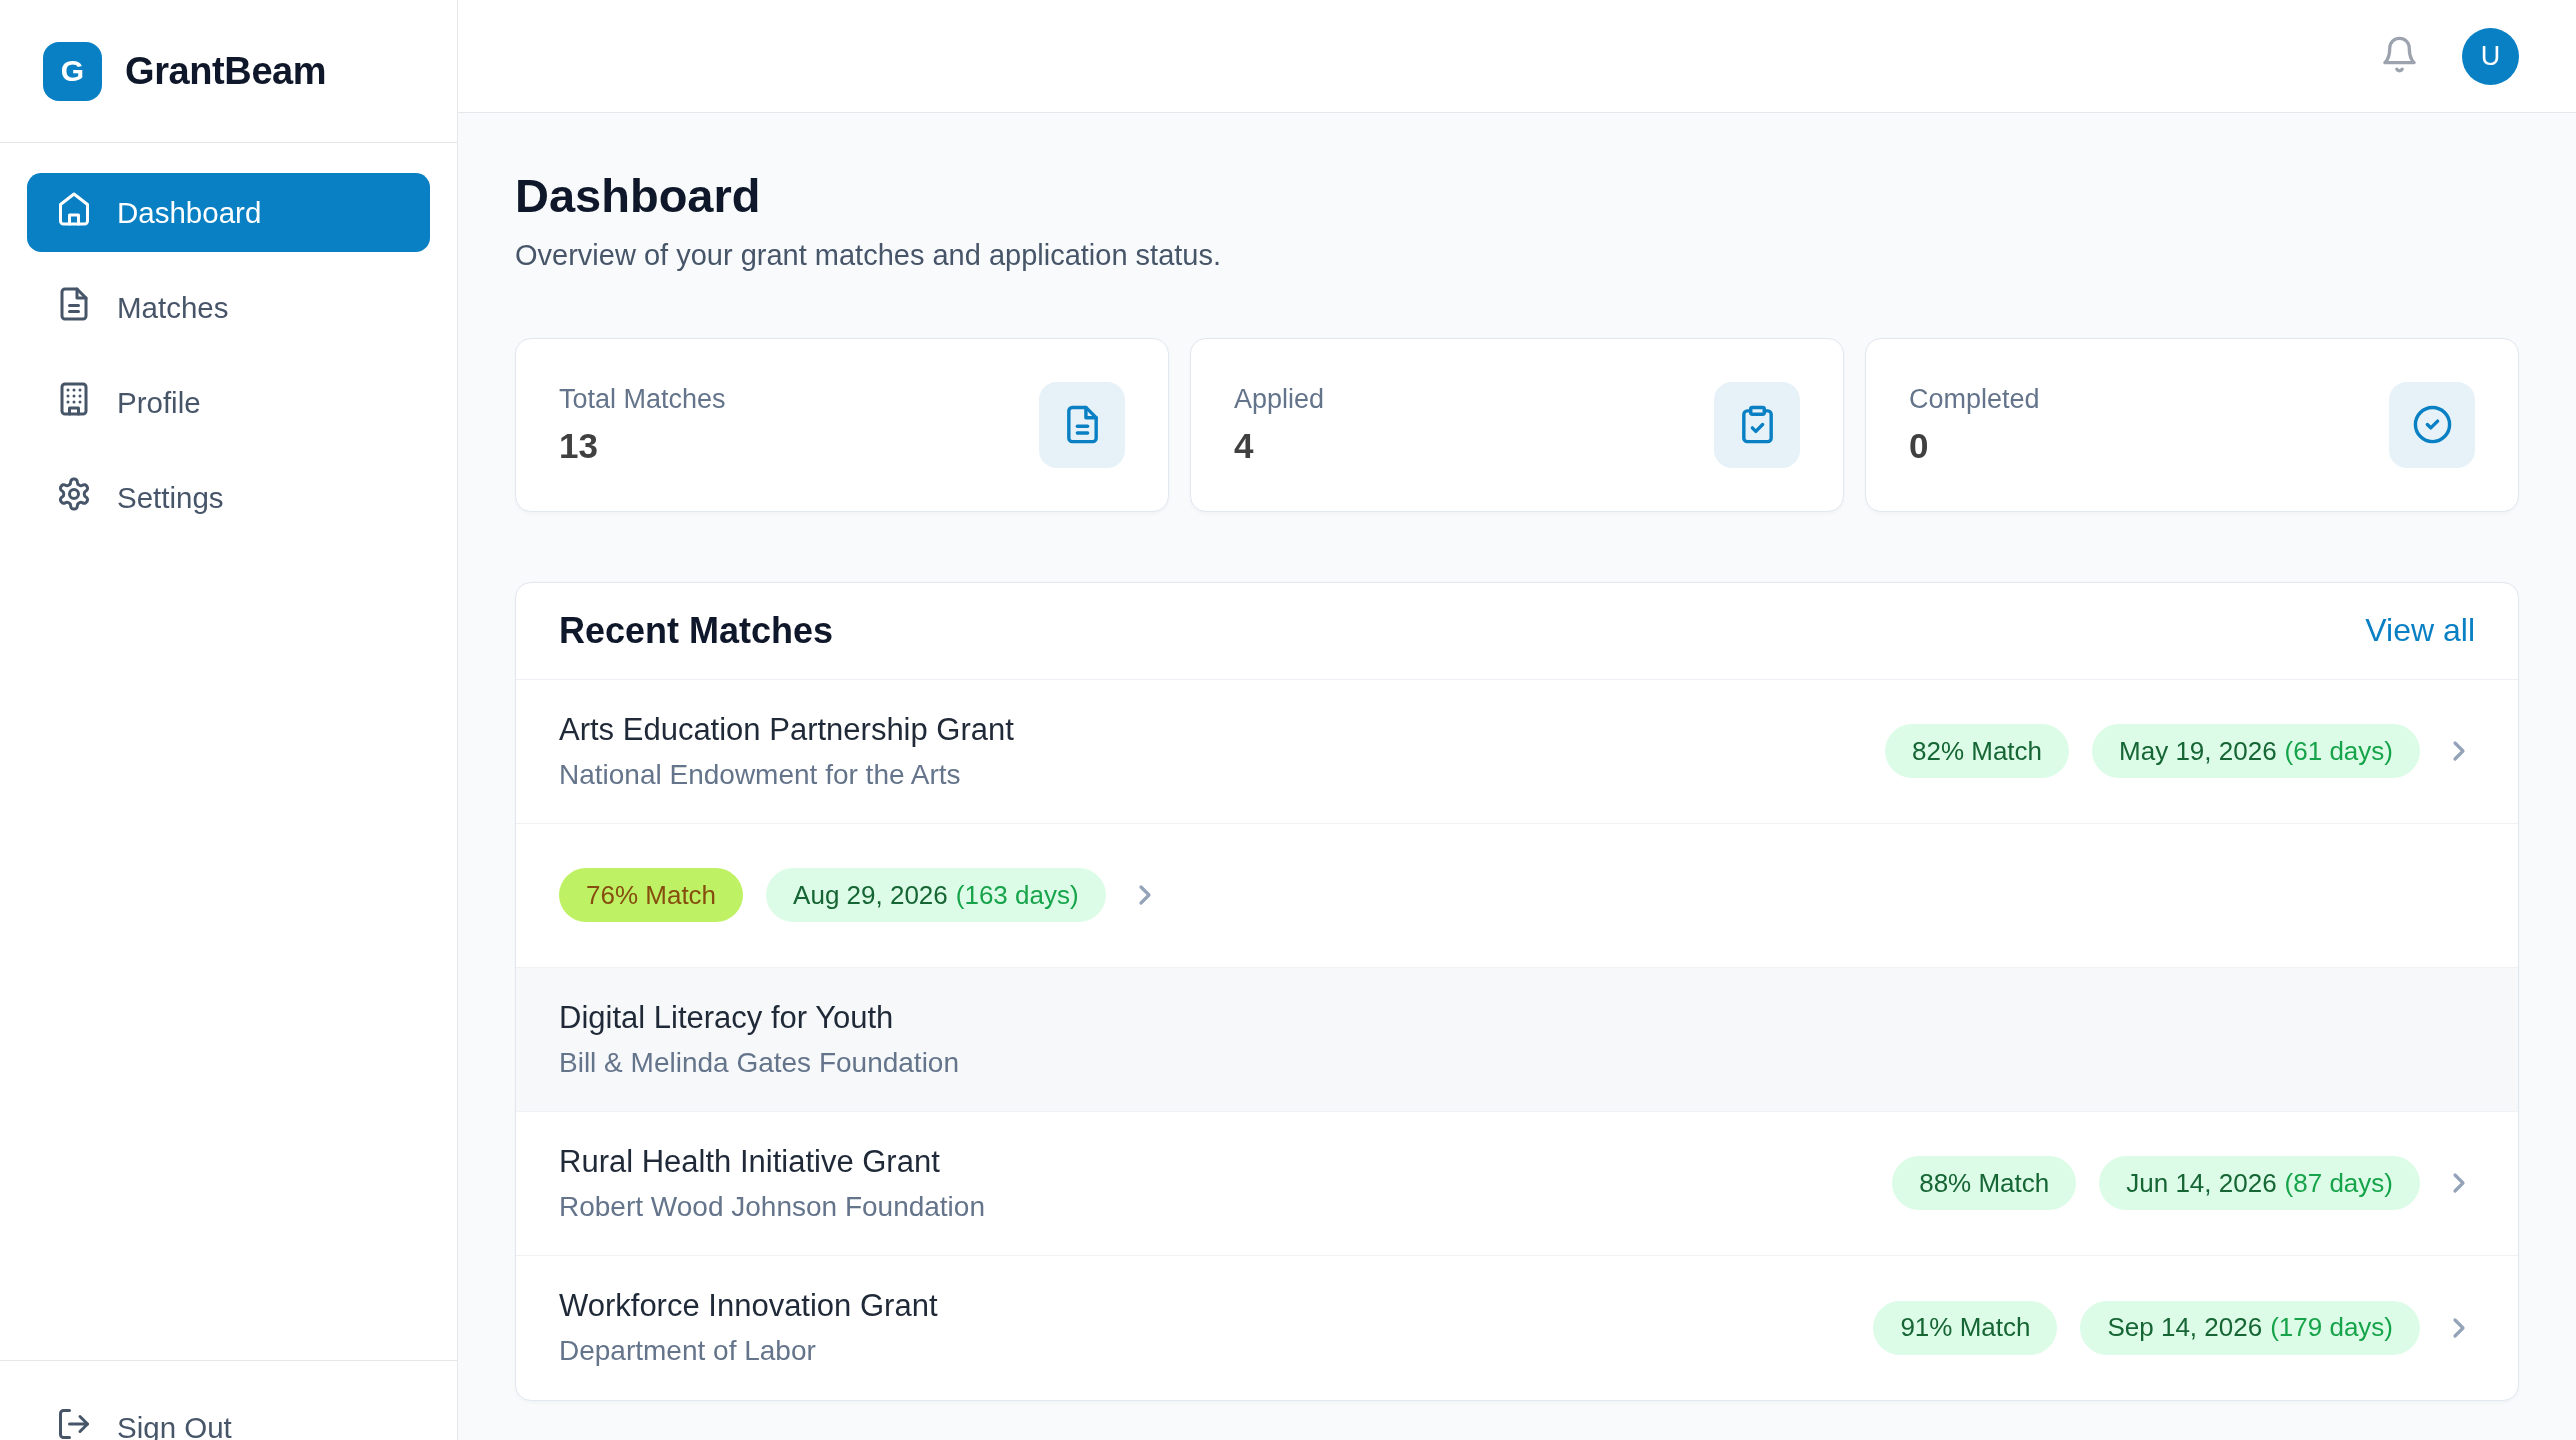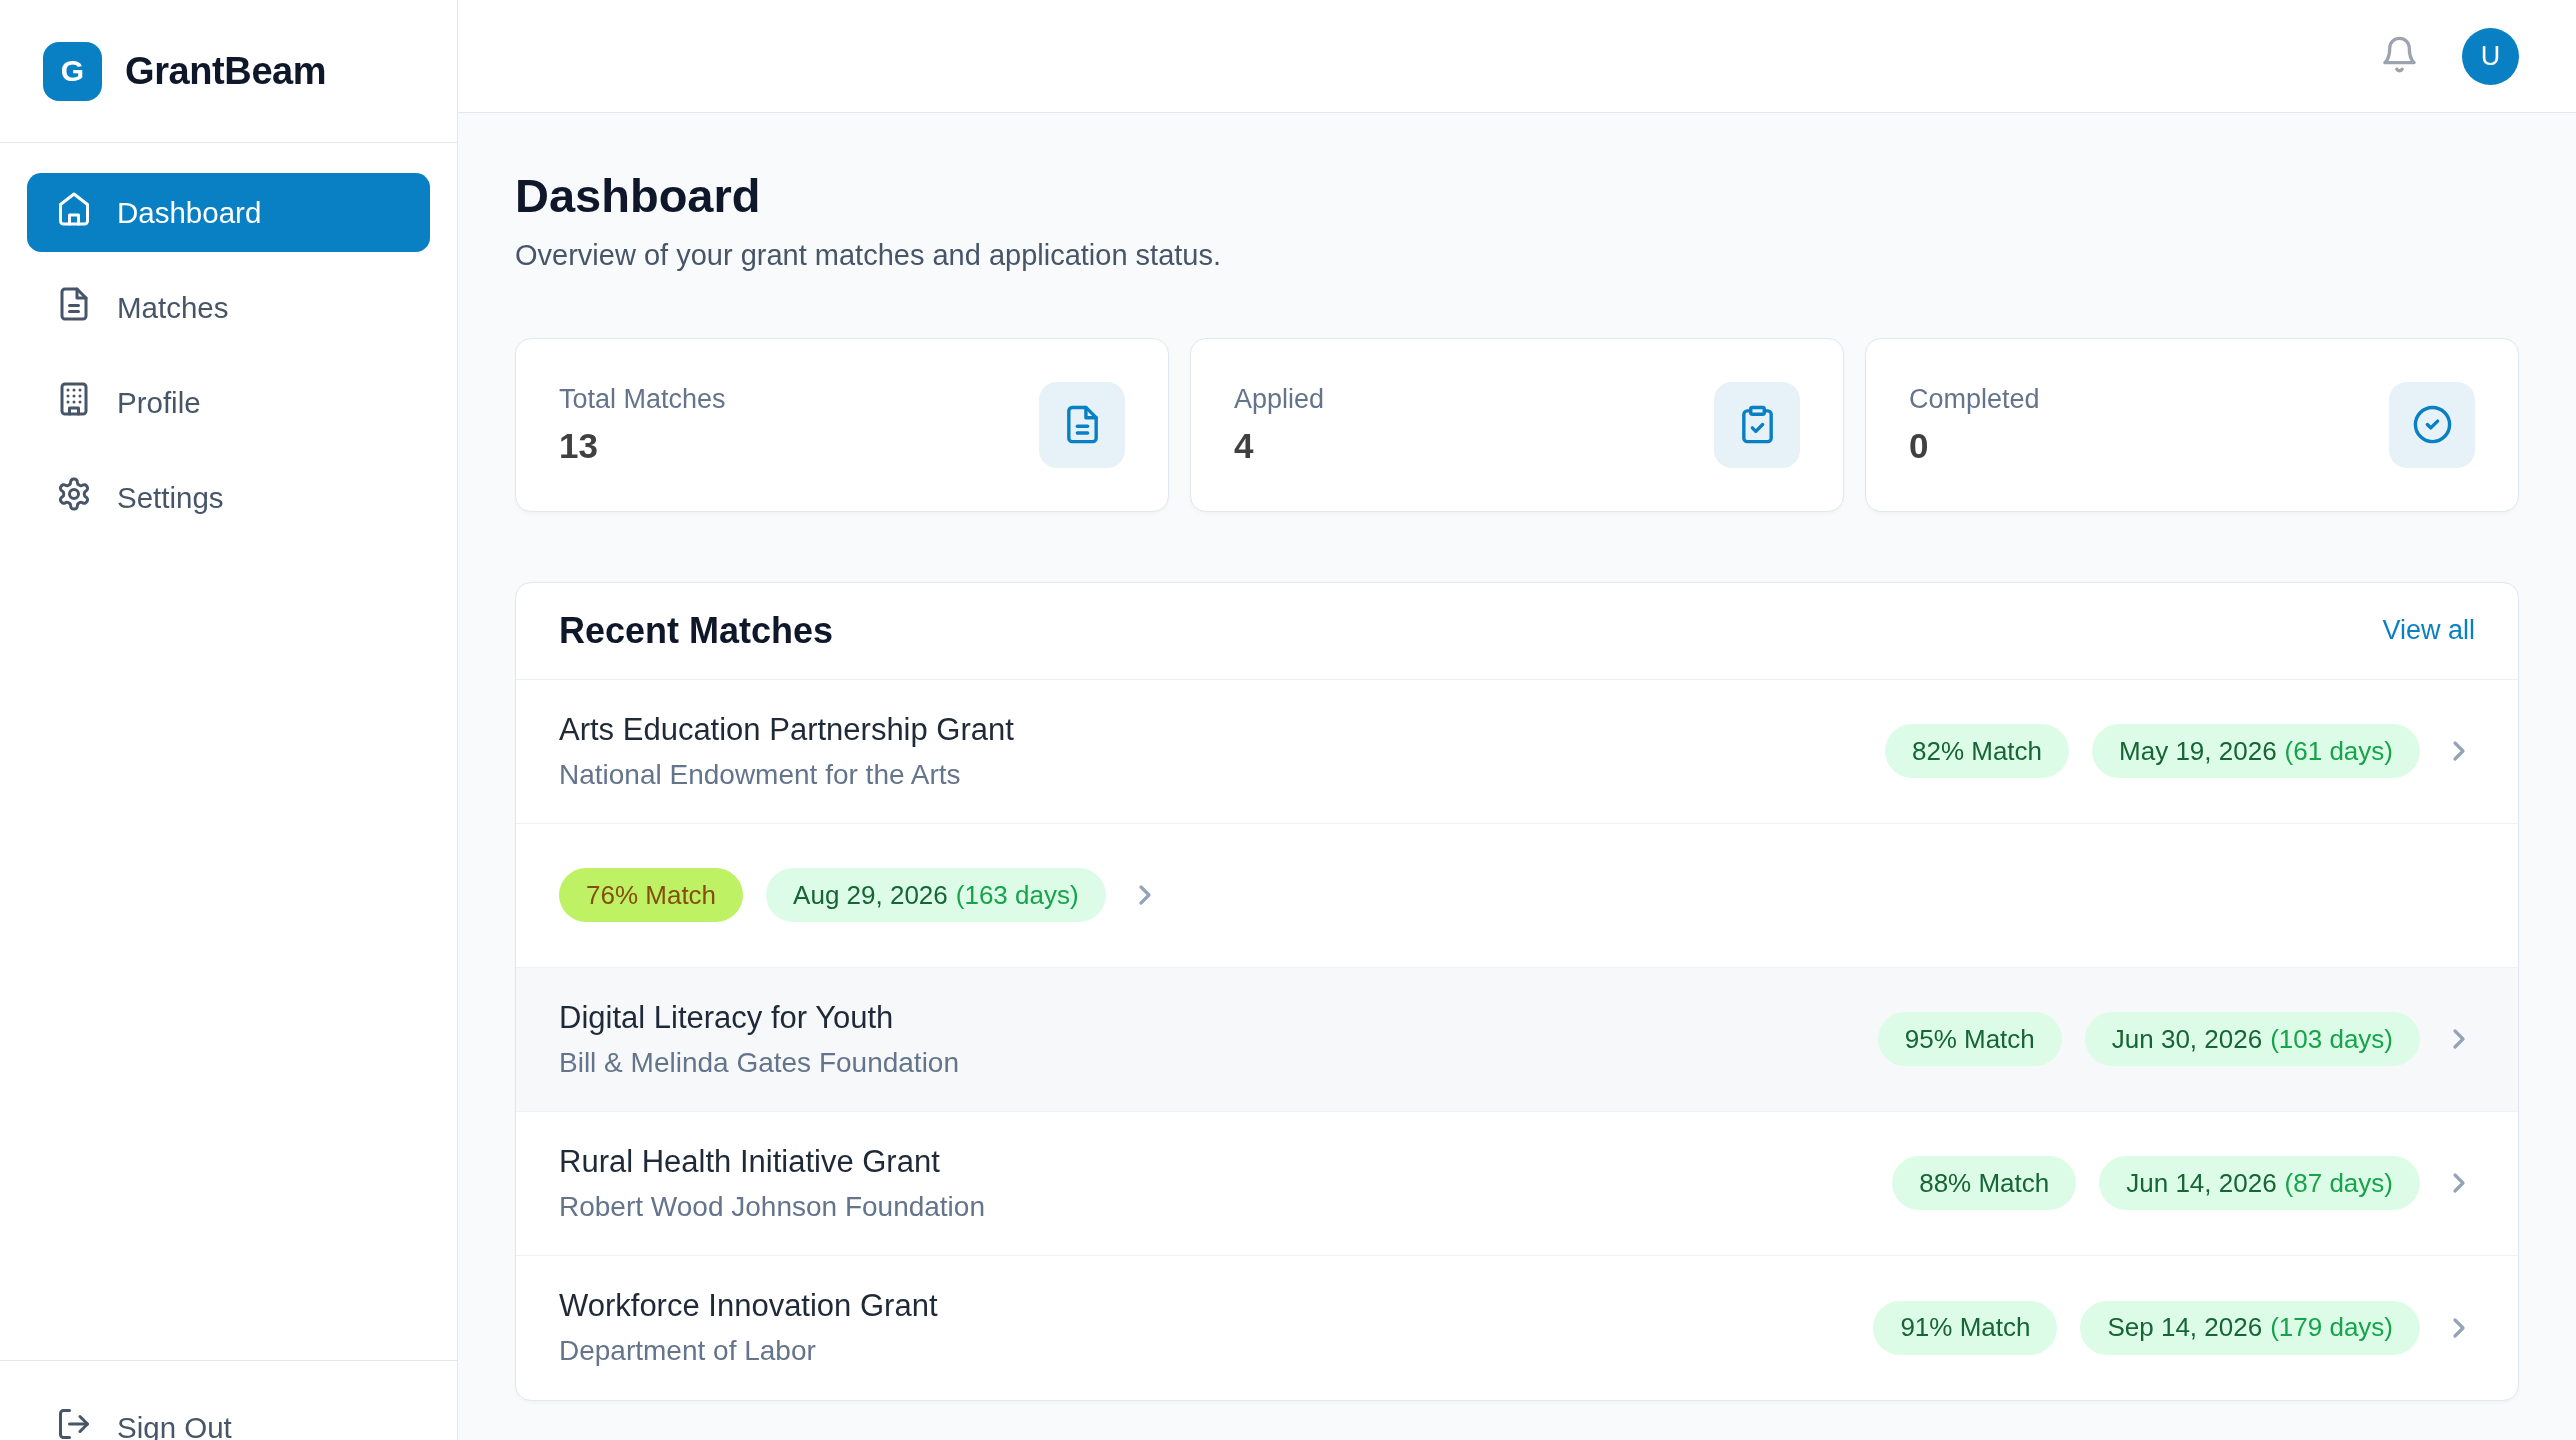--- a/index.html
+++ b/index.html
@@ -82,21 +82,21 @@
   .recent-card {
     margin-top:70px; background:#ffffff; border:1.8px solid #e2e8f0;
     border-radius:16px; overflow:hidden;
     box-shadow:0 1.8px 3.6px rgba(15,23,42,0.03);
   }
   .recent-header {
     display:flex; align-items:center; justify-content:space-between;
     padding:27px 43px; border-bottom:1.8px solid #eceff3;gap:24px;
   }
   .recent-title { font-size:36px; font-weight:700; color:#0f172a; }
-  .view-all { font-size:27px; color:#0a80c4; text-decoration:none; cursor:pointer; }
+  .view-all { font-size:32px; color:#0a80c4; text-decoration:none; cursor:pointer; }
 
   ul.match-list { list-style:none; }
   .match-row {
     display:flex; align-items:center; justify-content:space-between;
     min-height:144px; padding:0 43px; border-bottom:1.8px solid #f0f2f6;
     cursor:pointer;
   }
   .match-row:last-child { border-bottom:none; }
   .match-row.highlight { background:#f6f8fa; }
   .row-title { font-size:31px; color:#1f2937; }
@@ -282,27 +282,20 @@
                   <path d="m9 18 6-6-6-6"></path>
                 </svg>
             </div>
           </li>
 
           <li class="match-row highlight">
             <div>
               <div class="row-title">Digital Literacy for Youth</div>
               <div class="row-org">Bill &amp; Melinda Gates Foundation</div>
             </div>
-            <div class="row-right">
-              <span class="pill">95% Match</span>
-              <span class="date-badge"><span class="date">Jun 30, 2026</span><span class="days">(103 days)</span></span>
-              <svg class="chev" viewBox="0 0 24 24" fill="none" stroke="currentColor" stroke-width="2.4" stroke-linecap="round" stroke-linejoin="round">
-                  <path d="m9 18 6-6-6-6"></path>
-                </svg>
-            </div>
           </li>
 
           <li class="match-row">
             <div>
               <div class="row-title">Rural Health Initiative Grant</div>
               <div class="row-org">Robert Wood Johnson Foundation</div>
             </div>
             <div class="row-right">
               <span class="pill">88% Match</span>
               <span class="date-badge"><span class="date">Jun 14, 2026</span><span class="days">(87 days)</span></span>

